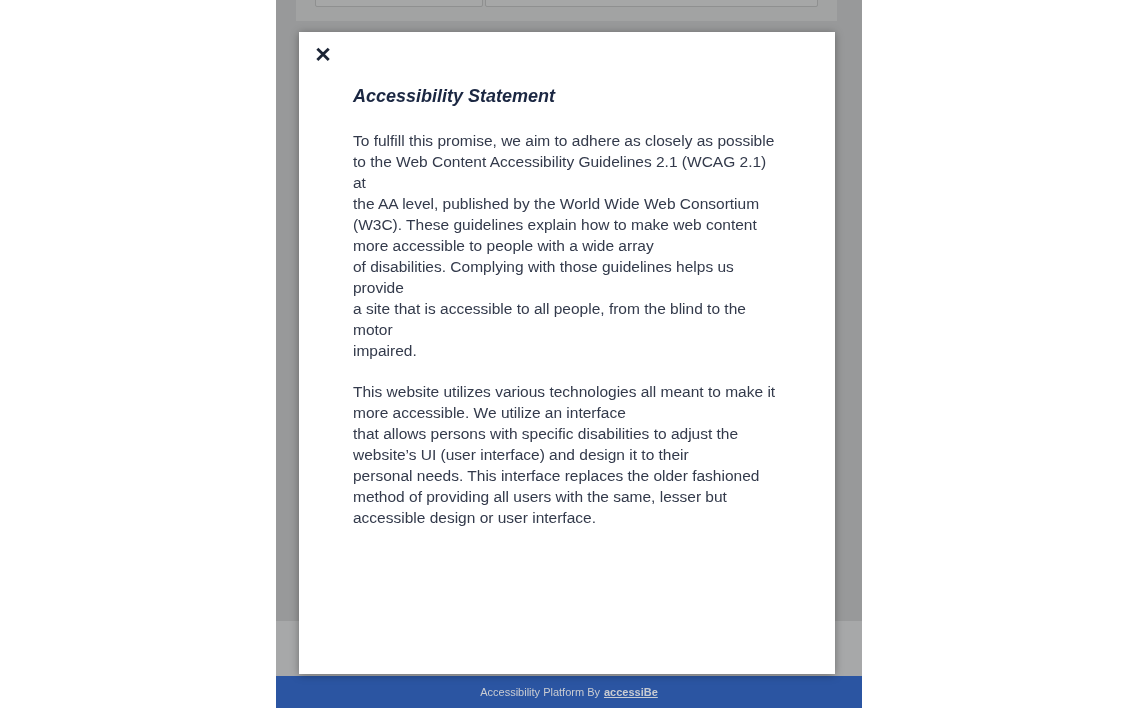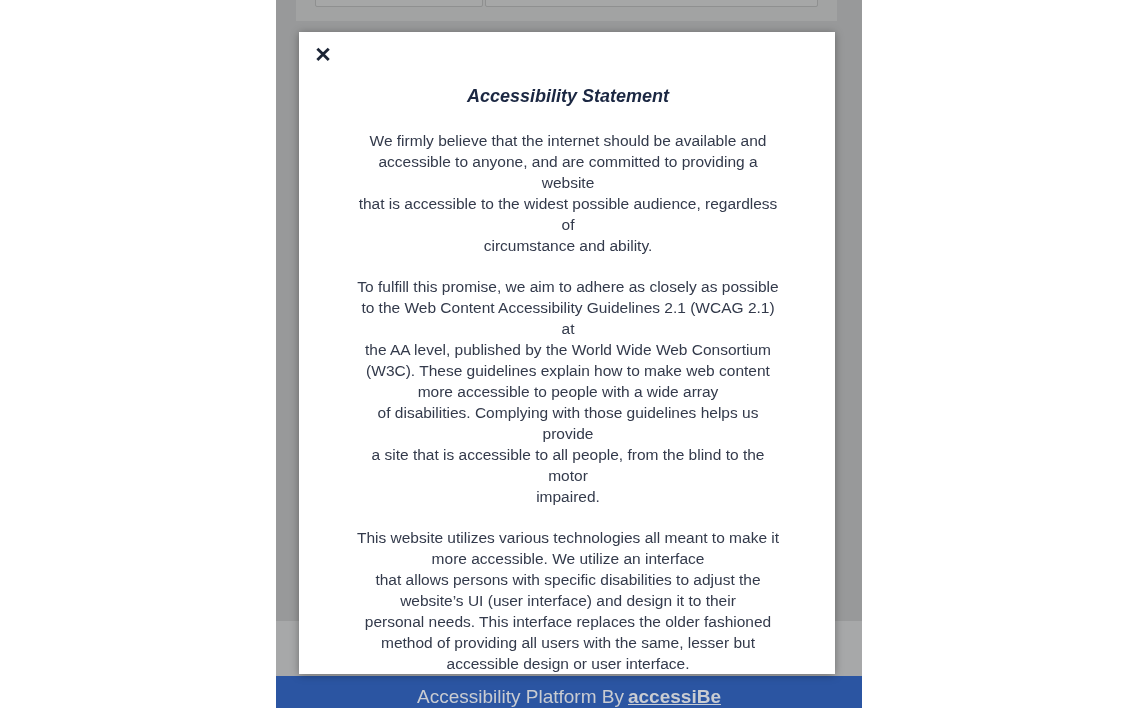--- a/index.html
+++ b/index.html
@@ -34,22 +34,22 @@
   .bg-box.right { left: 209px; width: 333px; }
   .footer-strip {
     position: absolute; left: 0; top: 621px;
     width: 586px; height: 55px;
     background: #a7a8a9;
   }
   .brand-bar {
     position: absolute; left: 0; top: 676px;
     width: 586px; height: 32px;
     background: #2b55a2;
-    display: flex; align-items: flex-end; justify-content: center;
-    color: #c9ccd2; font-size: 19px;
+    display: flex; align-items: center; justify-content: center;
+    color: #c9ccd2; font-size: 11px;
   }
   .brand-bar .brand-link {
     text-decoration: underline;
     color: #c9ccd2;
     margin-left: 4px;
     cursor: pointer;
     font-weight: bold;
   }
 
   
@@ -63,21 +63,21 @@
   .close-btn {
     position: absolute; left: 10px; top: 9px;
     width: 28px; height: 28px;
     background: none; border: none; padding: 0;
     font-size: 21px; font-weight: bold;
     color: #1b2435;
     line-height: 28px; text-align: center;
     cursor: pointer;
     font-family: "Liberation Sans", sans-serif;
   }
-  .modal-content { padding: 0 52px 0 54px; text-align: center; }
+  .modal-content { padding: 0 52px 0 54px; }
   .dialog-title {
     margin: 52px 0 22px;
     font-size: 18px; line-height: 24px;
     font-style: italic; font-weight: bold;
     color: #1b2742;
   }
   .para {
     margin: 0 0 20px;
     font-size: 15.5px; line-height: 21px;
     color: #333a4b;
@@ -97,24 +97,20 @@
     <span class="brand-link">accessiBe</span>
   </div>
 </div>
 
 <div class="modal">
   <button class="close-btn">
     <span>✕</span>
   </button>
   <div class="modal-content">
     <h1 class="dialog-title">Accessibility Statement</h1>
-    <p class="para">We firmly believe that the internet should be available and
-accessible to anyone, and are committed to providing a website
-that is accessible to the widest possible audience, regardless of
-circumstance and ability.</p>
     <p class="para">To fulfill this promise, we aim to adhere as closely as possible
 to the Web Content Accessibility Guidelines 2.1 (WCAG 2.1) at
 the AA level, published by the World Wide Web Consortium
 (W3C). These guidelines explain how to make web content
 more accessible to people with a wide array
 of disabilities. Complying with those guidelines helps us provide
 a site that is accessible to all people, from the blind to the motor
 impaired.</p>
     <p class="para">This website utilizes various technologies all meant to make it
 more accessible. We utilize an interface

